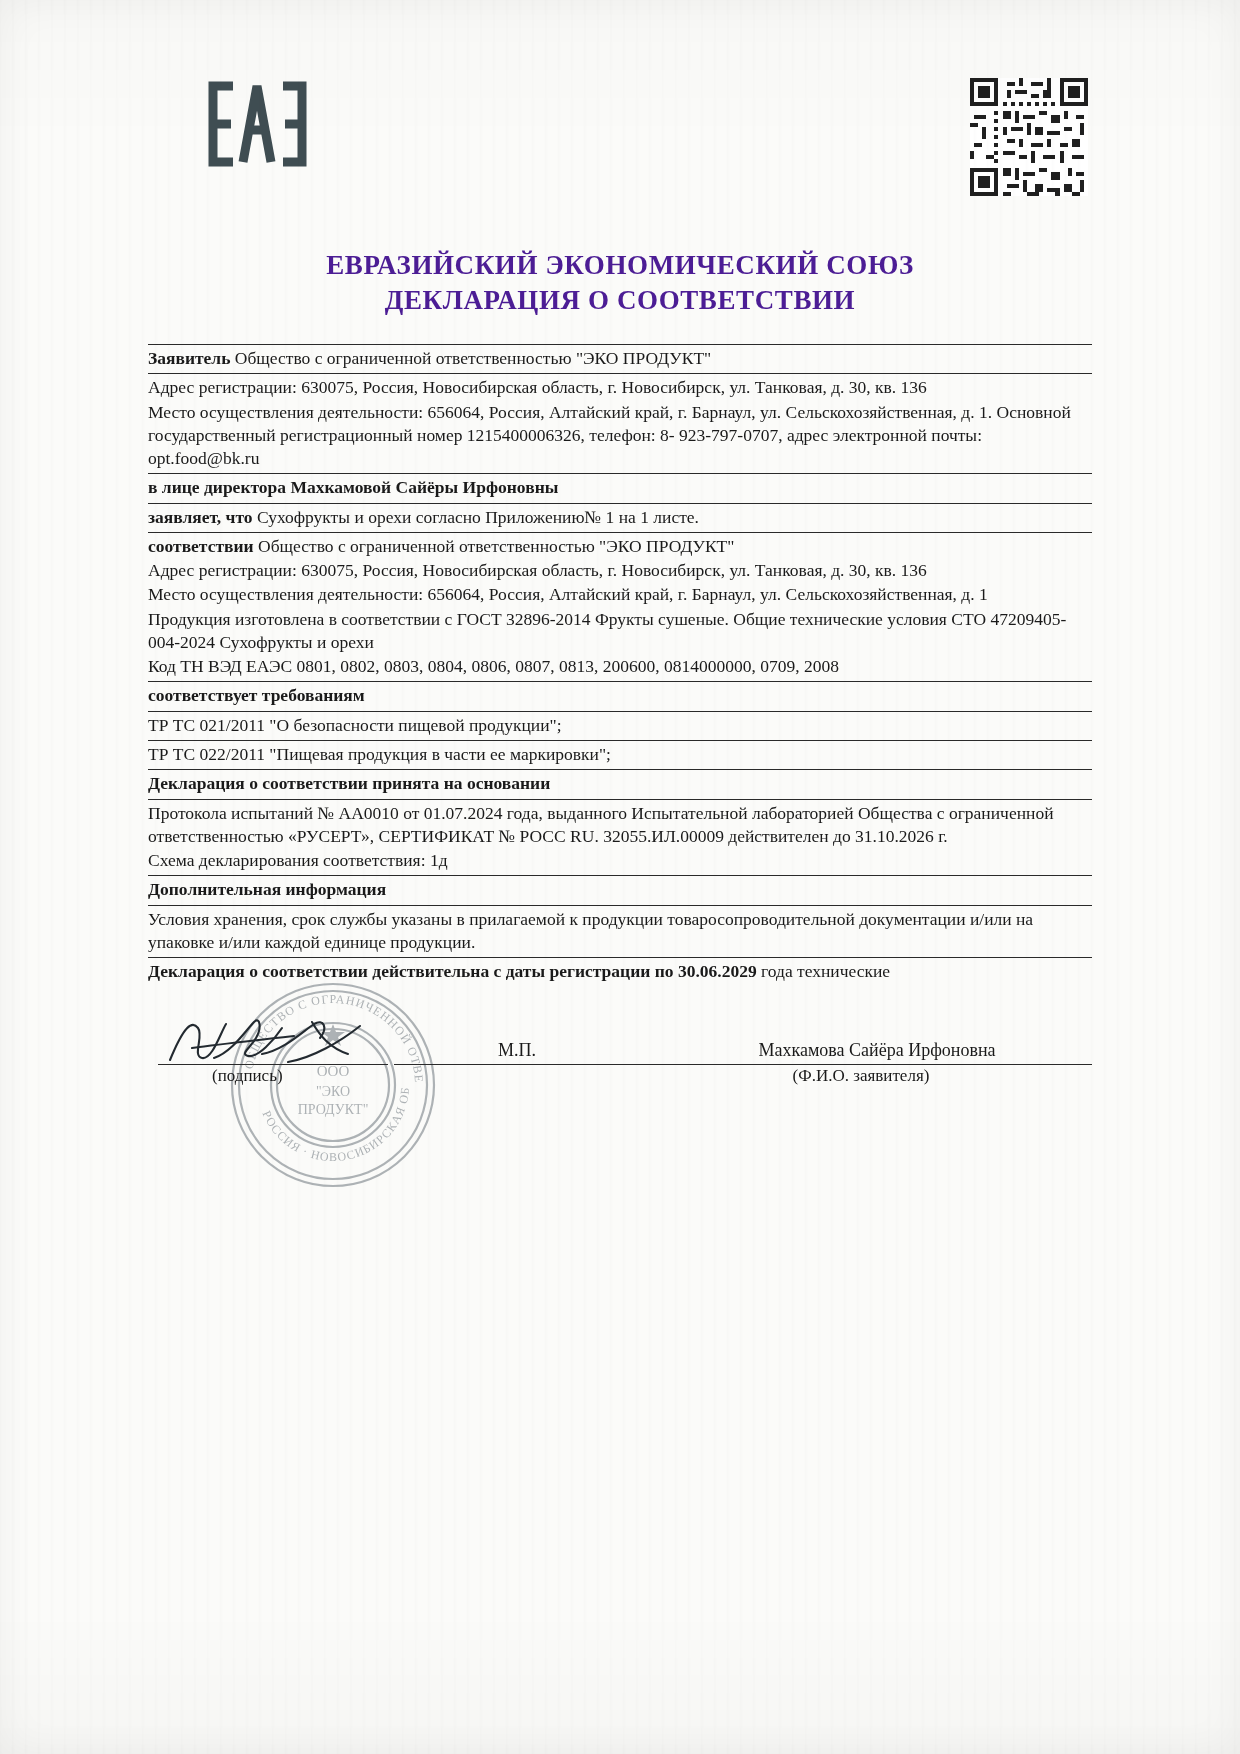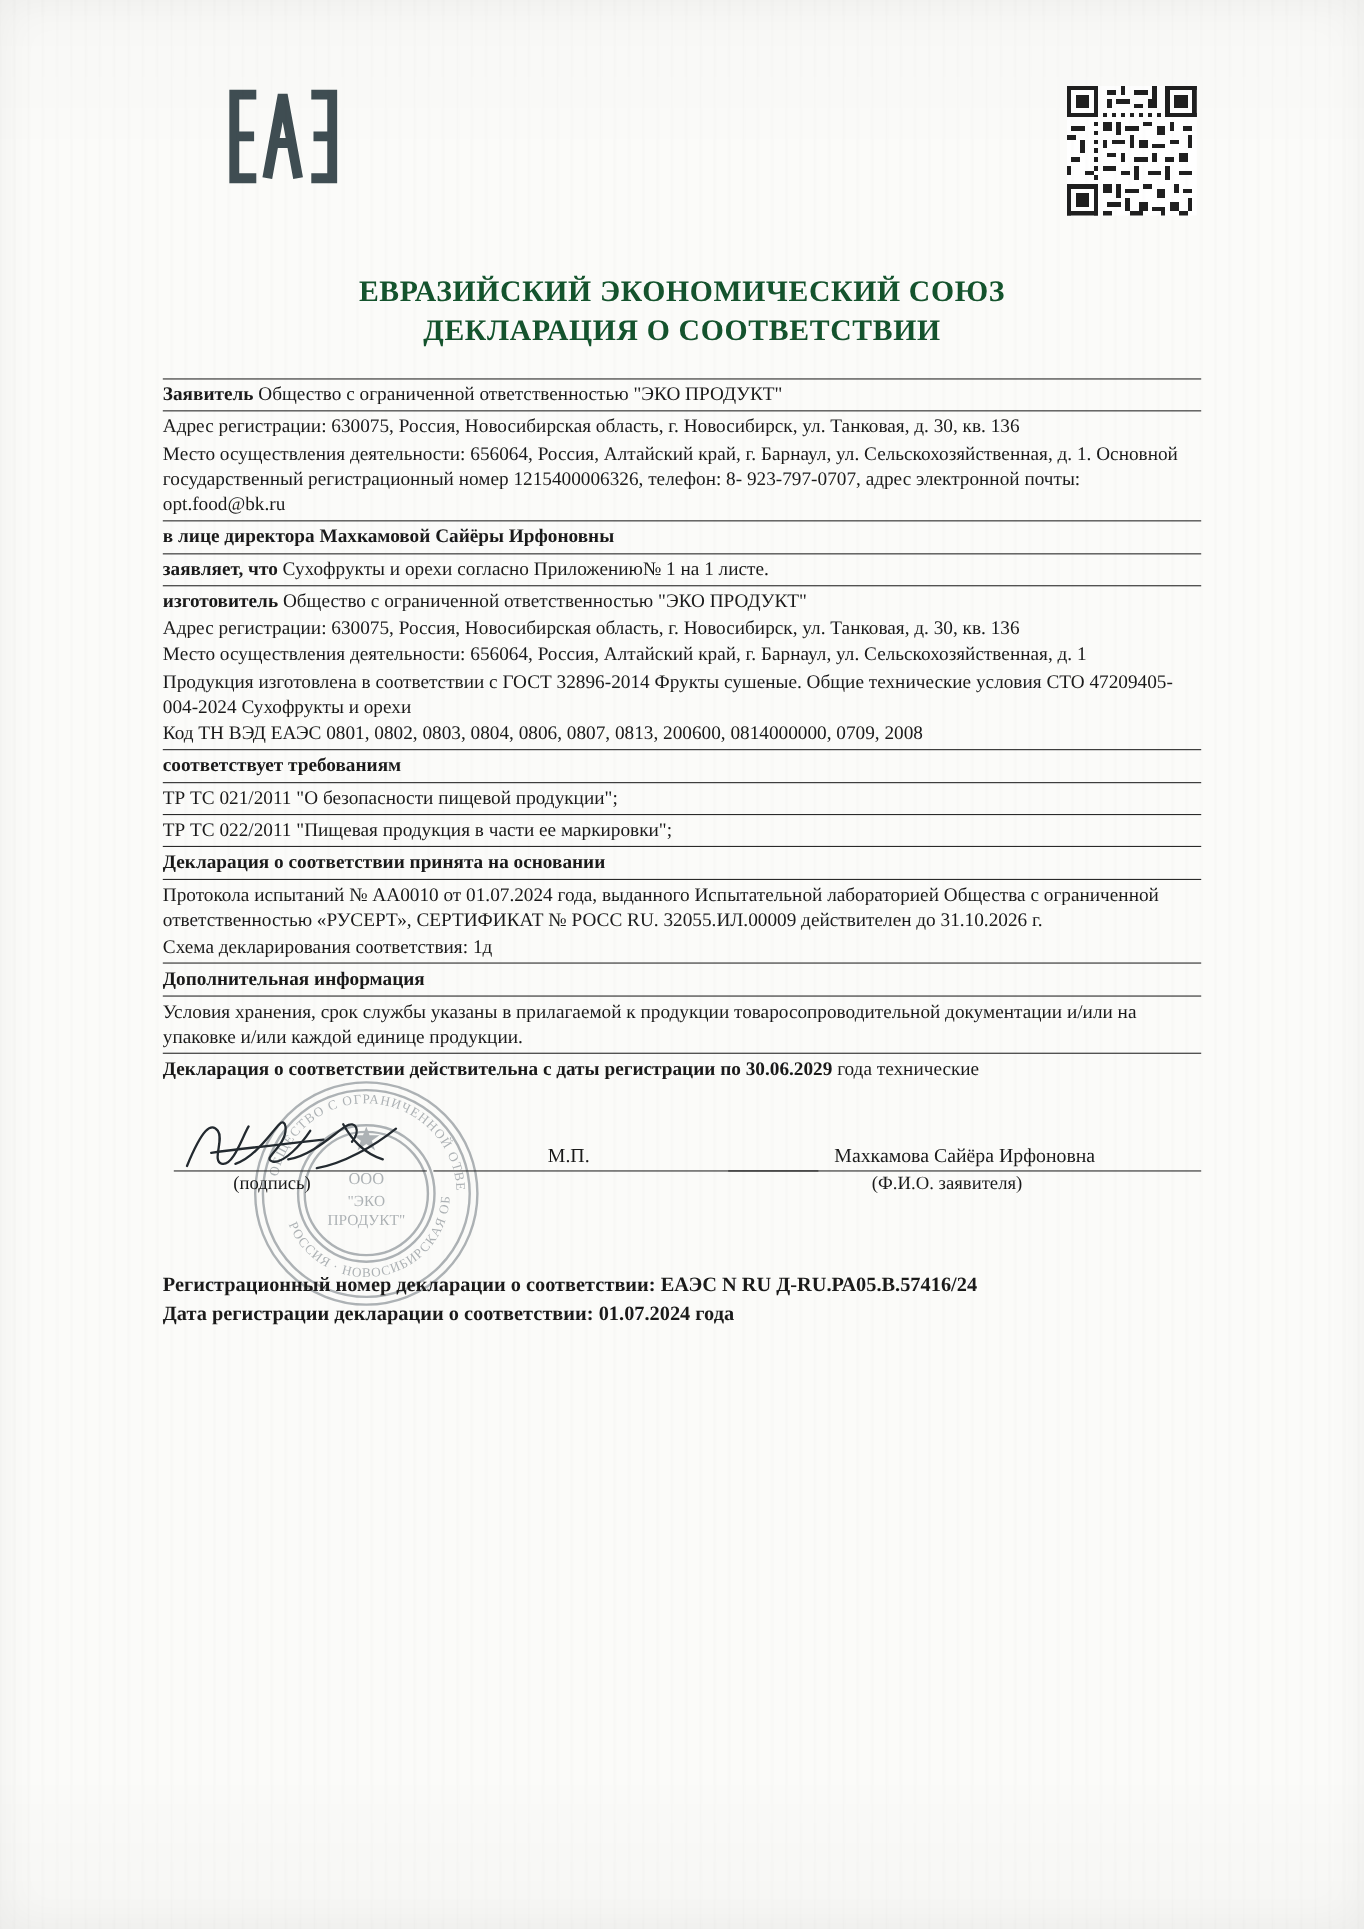--- a/index.html
+++ b/index.html
@@ -64,21 +64,21 @@
     position: absolute;
     left: 0; right: 0;
     top: 248px;
     text-align: center;
   }
   .title-line {
     font-size: 27px;
     letter-spacing: .6px;
     font-weight: 700;
     line-height: 1.28;
-    color: #14532d;
+    color: #4c1d95;
   }
 
   
   .doc {
     position: absolute;
     left: 148px;
     top: 344px;
     width: 944px;
     font-size: 17.5px;
     line-height: 1.33;
@@ -319,21 +319,21 @@
     <div class="row">
       <p class="p"><b>в лице директора Махкамовой Сайёры Ирфоновны</b></p>
     </div>
 
     <div class="row">
       <p class="p"><b>заявляет, что</b>
         <span>Сухофрукты и орехи согласно Приложению№ 1 на 1 листе.</span></p>
     </div>
 
     <div class="row">
-      <p class="p"><b>изготовитель</b>
+      <p class="p"><b>соответствии</b>
         <span>Общество с ограниченной ответственностью "ЭКО ПРОДУКТ"</span></p>
       <p class="p">Адрес регистрации: 630075, Россия, Новосибирская область, г. Новосибирск, ул. Танковая, д. 30, кв. 136</p>
       <p class="p">Место осуществления деятельности: 656064, Россия, Алтайский край, г. Барнаул, ул. Сельскохозяйственная, д. 1</p>
       <p class="p">Продукция изготовлена в соответствии с ГОСТ 32896-2014 Фрукты сушеные. Общие технические условия СТО 47209405-004-2024 Сухофрукты и орехи</p>
       <p class="p">Код ТН ВЭД ЕАЭС 0801, 0802, 0803, 0804, 0806, 0807, 0813, 200600, 0814000000, 0709, 2008</p>
     </div>
 
     <div class="row">
       <p class="p"><b>соответствует требованиям</b></p>
     </div>
@@ -418,26 +418,16 @@
     <div class="sig-caption">(подпись)</div>
 
     <div class="mp">М.П.</div>
     <div class="mp-line"></div>
 
     <div class="fio-name">Махкамова Сайёра Ирфоновна</div>
     <div class="fio-line"></div>
     <div class="fio-caption">(Ф.И.О. заявителя)</div>
   </div>
 
-  <div class="footer">
-    <div>
-      <span class="val">Регистрационный номер декларации о соответствии:</span>
-      <span class="val">ЕАЭС N RU Д-RU.РА05.В.57416/24</span>
-    </div>
-    <div>
-      <span class="val">Дата регистрации декларации о соответствии:</span>
-      <span class="val">01.07.2024 года</span>
-    </div>
-  </div>
 
   <div class="scan-noise"></div>
   <div class="edge-shadow"></div>
 </div>
 
 </body></html>

